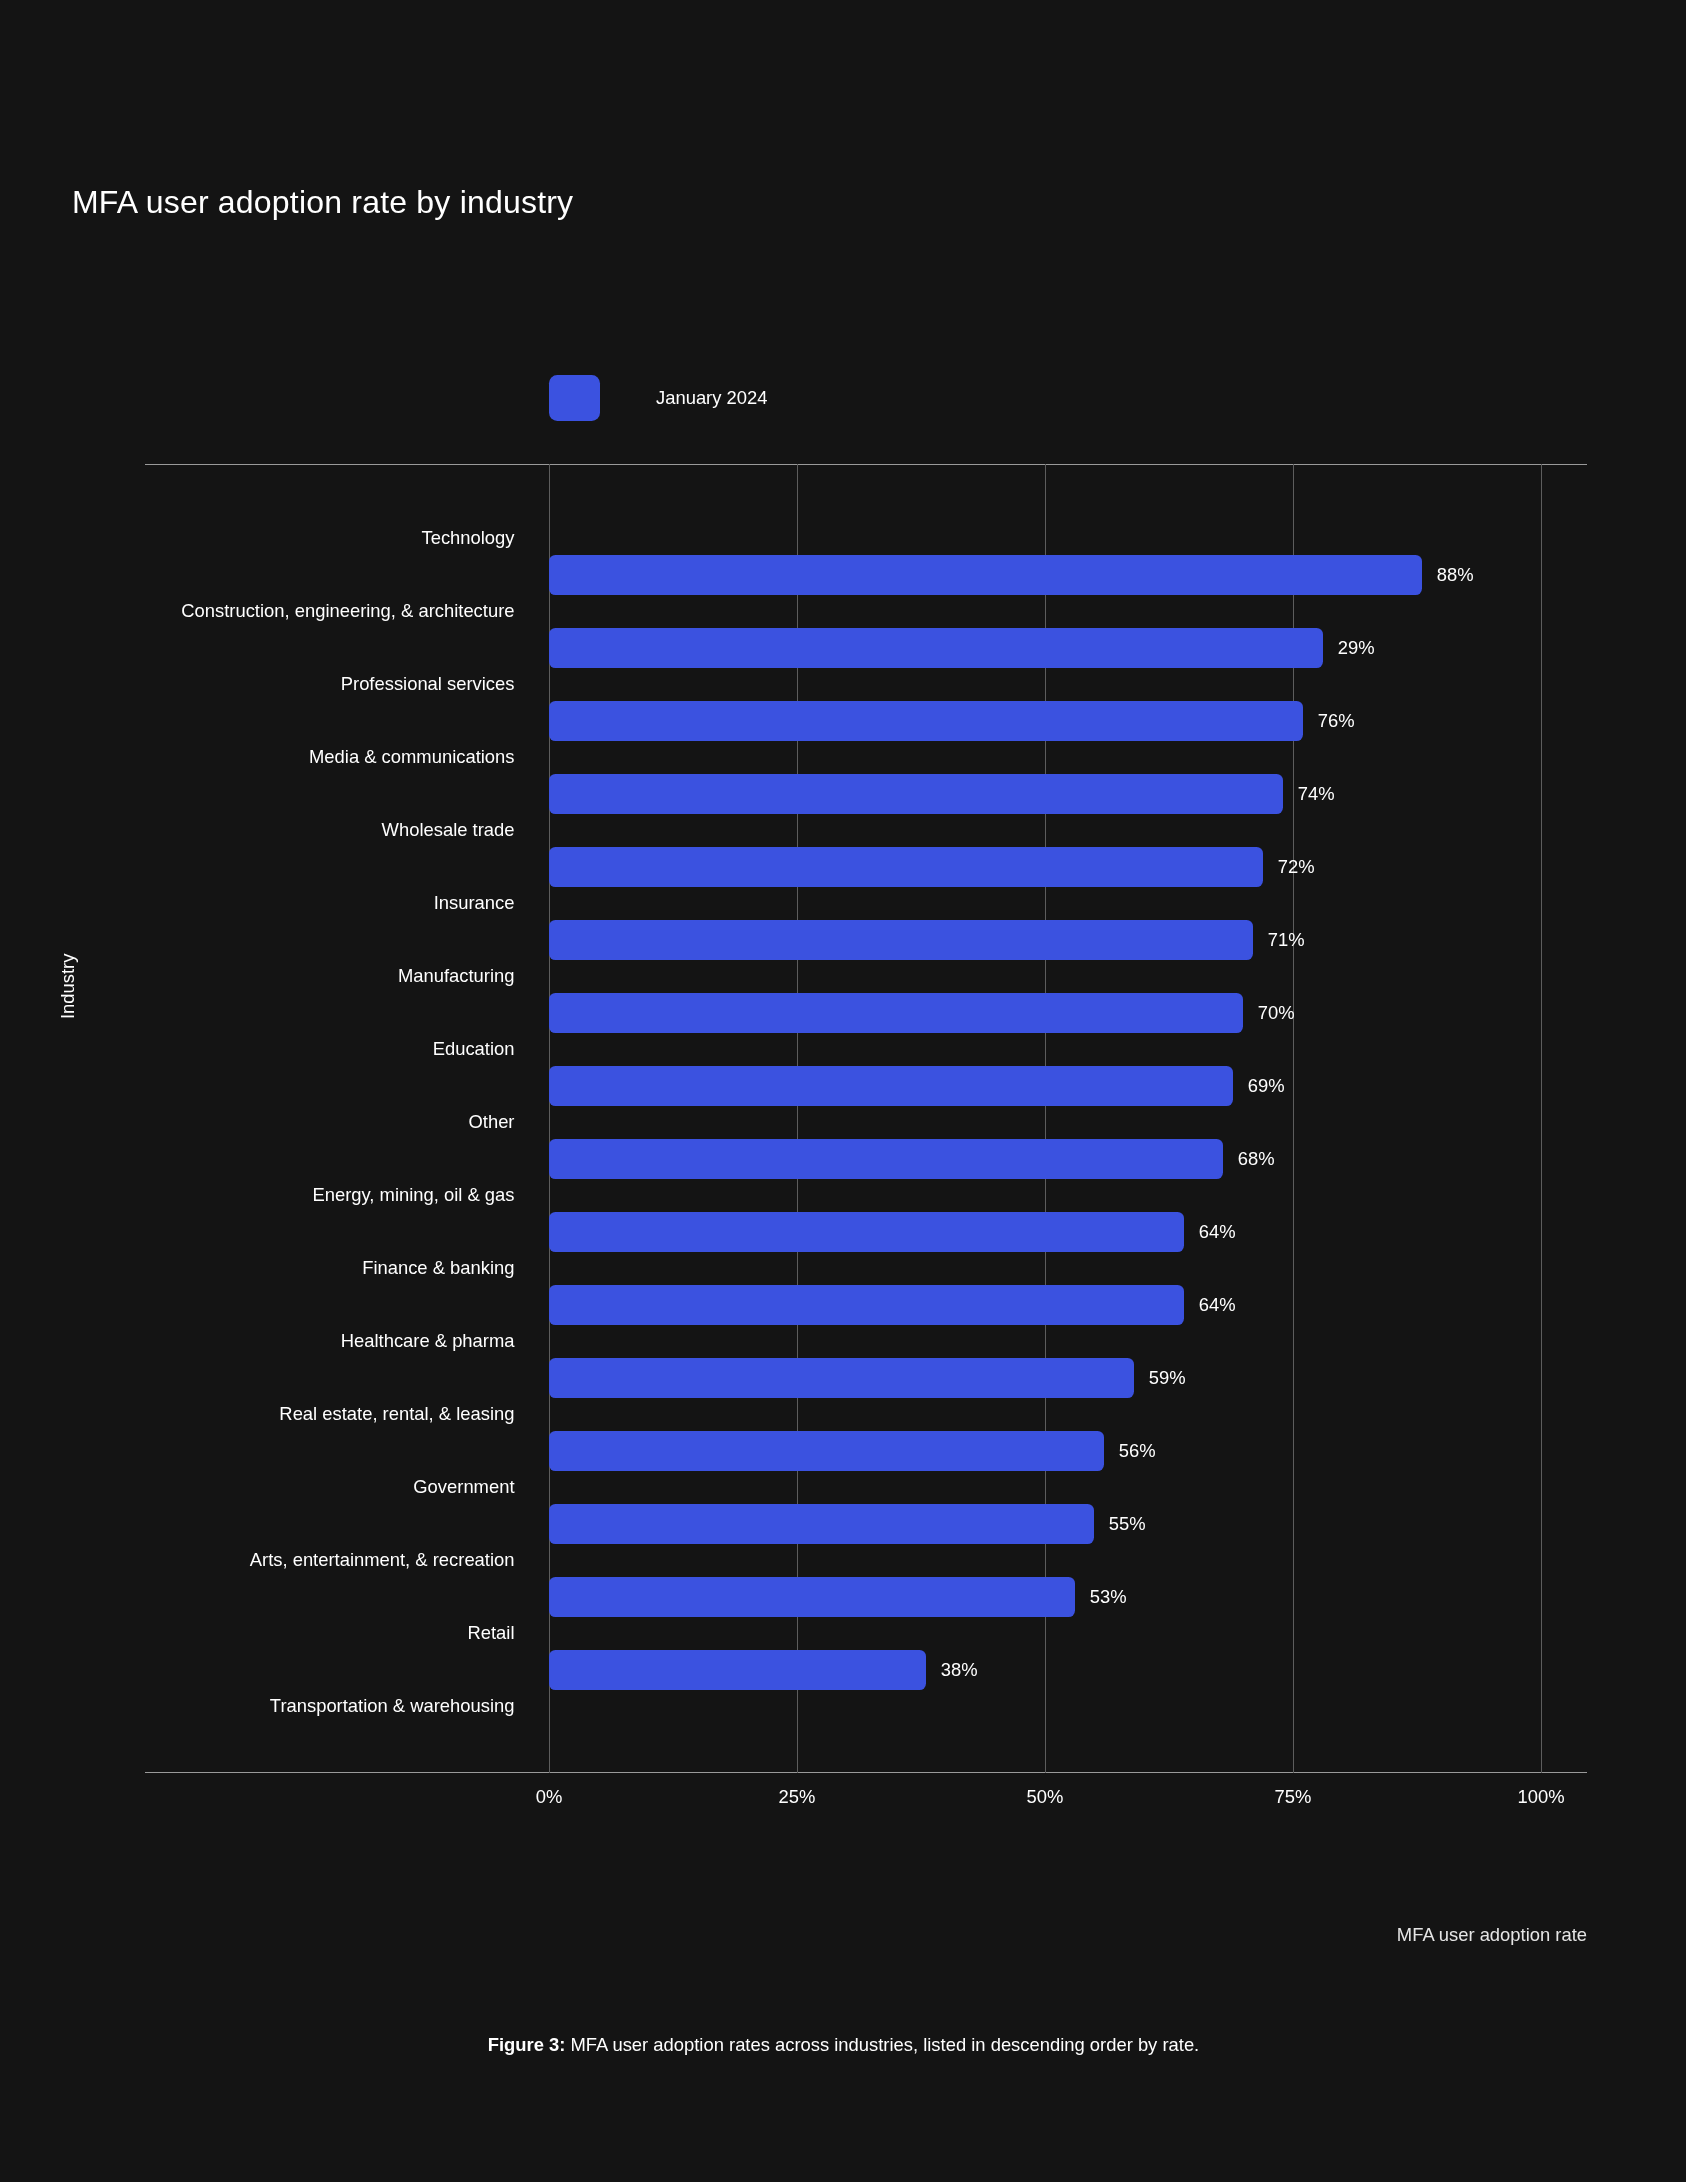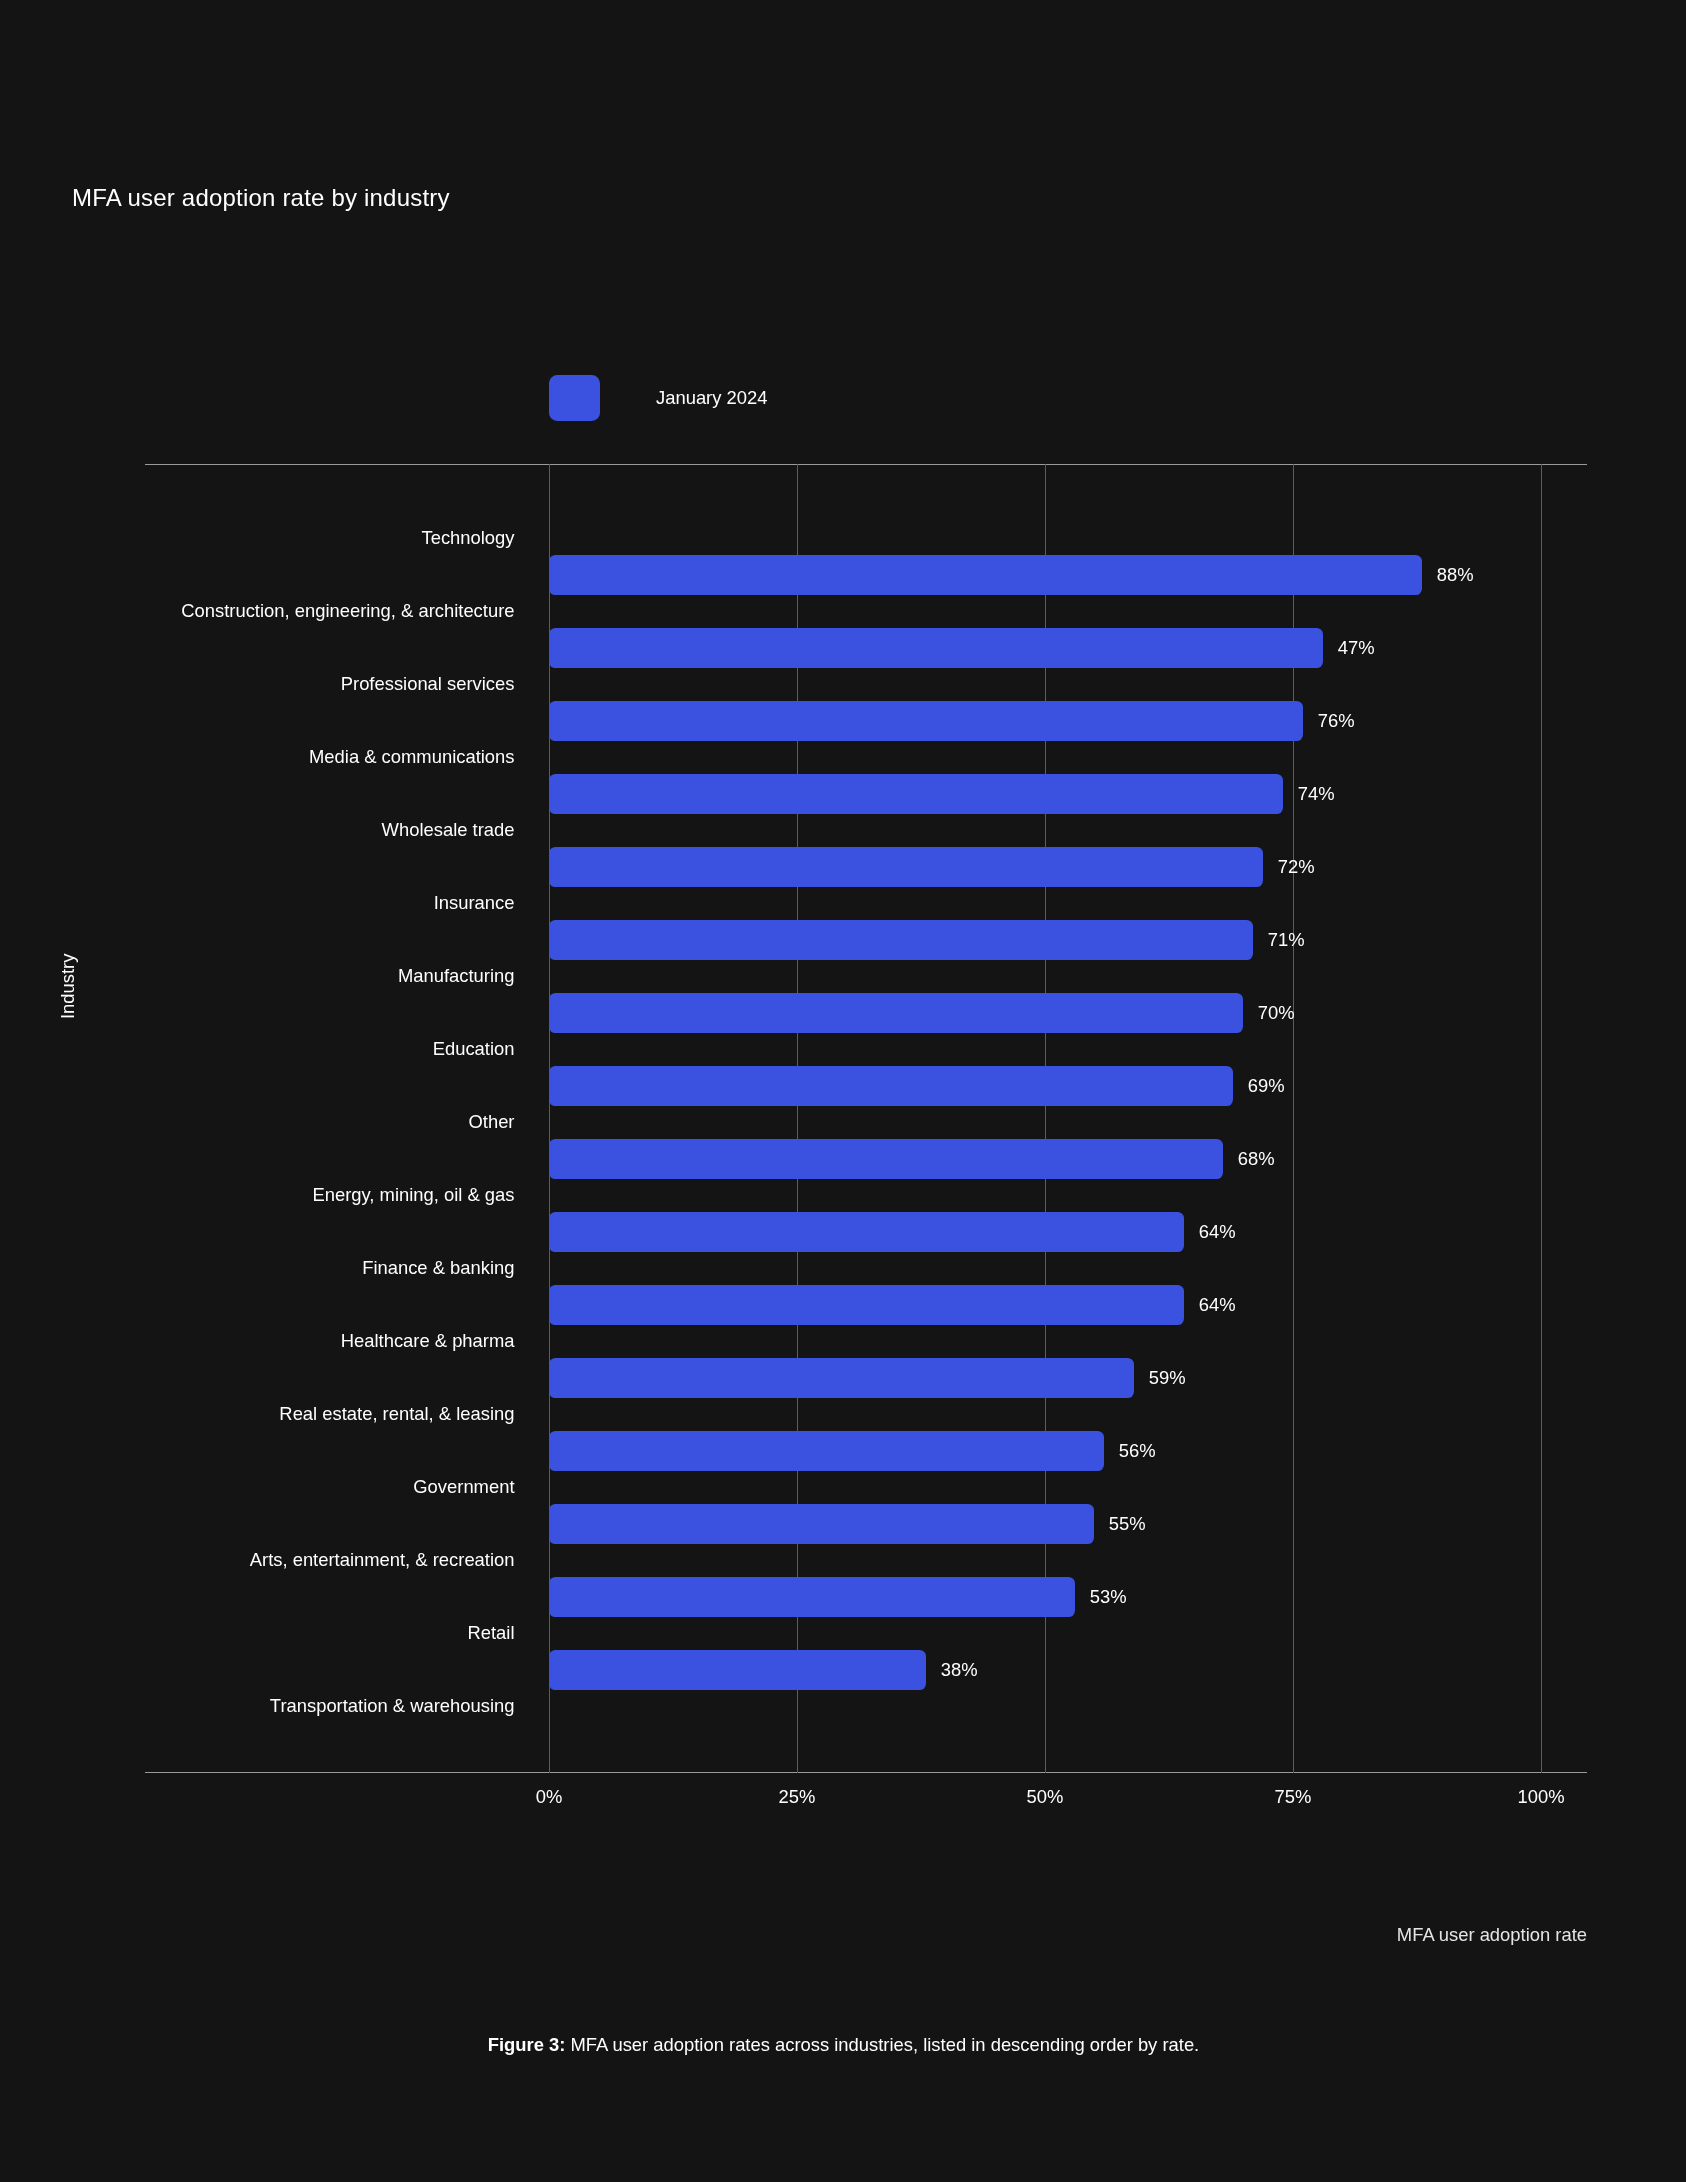--- a/index.html
+++ b/index.html
@@ -17,21 +17,21 @@
   }
   .page {
     position: absolute;
     inset: 0;
     background: #141414;
   }
   .chart-title {
     position: absolute;
     left: 72px;
     top: 184px;
-    font-size: 24px;
+    font-size: 32px;
     font-weight: 400;
     color: #ffffff;
     letter-spacing: 0.2px;
   }
   .legend {
     position: absolute;
     left: 549px;
     top: 375px;
     display: flex;
     align-items: center;
@@ -222,21 +222,21 @@
         <div class="cat-label">Retail</div>
         <div class="cat-label">Transportation &amp; warehousing</div>
       </div>
     <div class="bar-rows" id="bar-rows">
         <div class="bar-row">
           <div class="bar" style="width: 873px; background: rgb(59, 82, 224);"></div>
           <div class="bar-value">88%</div>
         </div>
         <div class="bar-row">
           <div class="bar" style="width: 774px; background: rgb(59, 82, 224);"></div>
-          <div class="bar-value">47%</div>
+          <div class="bar-value">29%</div>
         </div>
         <div class="bar-row">
           <div class="bar" style="width: 754px; background: rgb(59, 82, 224);"></div>
           <div class="bar-value">76%</div>
         </div>
         <div class="bar-row">
           <div class="bar" style="width: 734px; background: rgb(59, 82, 224);"></div>
           <div class="bar-value">74%</div>
         </div>
         <div class="bar-row">

